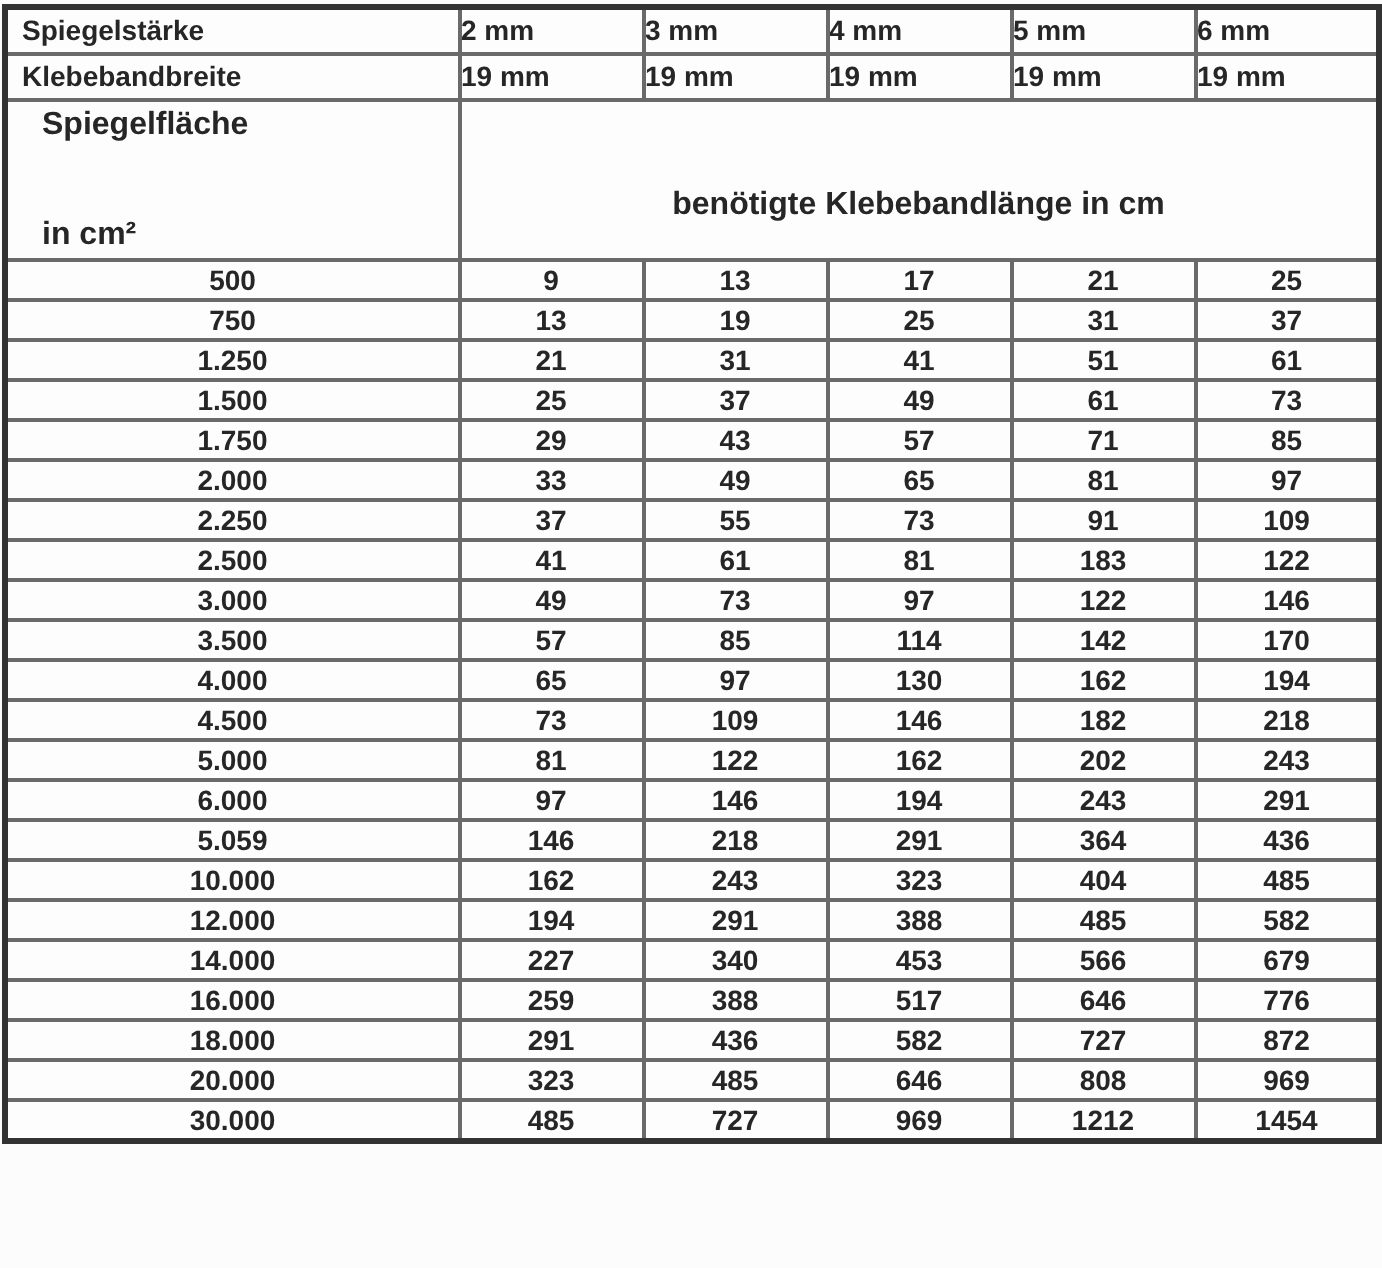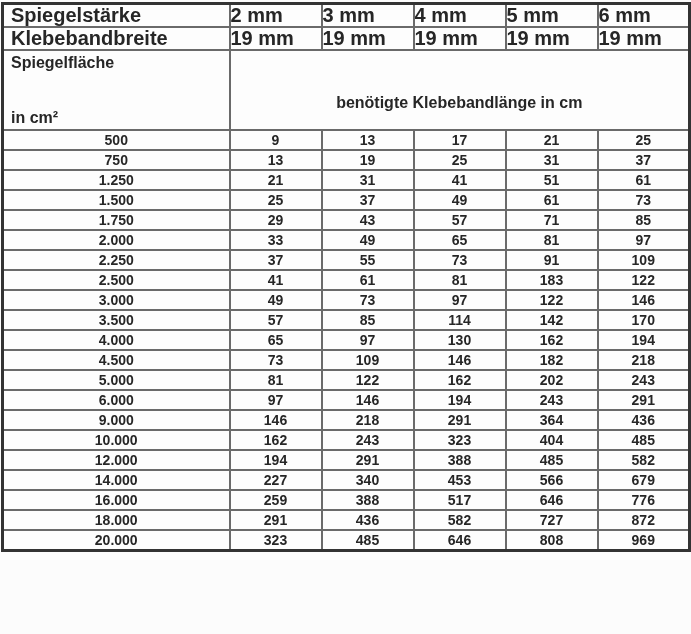--- a/index.html
+++ b/index.html
@@ -27,38 +27,38 @@
   td, th {
     border: 2px solid #6a6a6a;
     color: #262626;
     padding: 0;
     overflow: hidden;
     white-space: nowrap;
   }
   
   tr.hdr-row td, tr.hdr-row th {
     height: 21px;
-    font-size: 20px;
+    font-size: 14px;
     line-height: 21px;
   }
   th.row-label {
     text-align: left;
     padding-left: 7px;
     font-weight: bold;
   }
   td.mm-cell {
   }
   
   tr.merged-row td {
     height: 47px;
     font-size: 16px;
   }
   td.area-header {
     text-align: left;
-    padding-left: 7px;
+    padding-left: 17px;
     vertical-align: top;
   }
   td.area-header .line1 { line-height: 24px; }
   td.area-header .line2 { line-height: 22px; margin-top: 32px; }
   td.span-header {
     text-align: center;
     vertical-align: bottom;
     padding-bottom: 16px;
     line-height: 20px;
   }
@@ -215,21 +215,21 @@
         </tr>
         <tr>
           <td>6.000</td>
           <td>97</td>
           <td>146</td>
           <td>194</td>
           <td>243</td>
           <td>291</td>
         </tr>
         <tr>
-          <td>9.000</td>
+          <td>5.059</td>
           <td>146</td>
           <td>218</td>
           <td>291</td>
           <td>364</td>
           <td>436</td>
         </tr>
         <tr>
           <td>10.000</td>
           <td>162</td>
           <td>243</td>
@@ -270,15 +270,23 @@
           <td>872</td>
         </tr>
         <tr>
           <td>20.000</td>
           <td>323</td>
           <td>485</td>
           <td>646</td>
           <td>808</td>
           <td>969</td>
         </tr>
+        <tr>
+          <td>30.000</td>
+          <td>485</td>
+          <td>727</td>
+          <td>969</td>
+          <td>1212</td>
+          <td>1454</td>
+        </tr>
       </tbody>
   </table>
 </div>
 
 </body></html>

